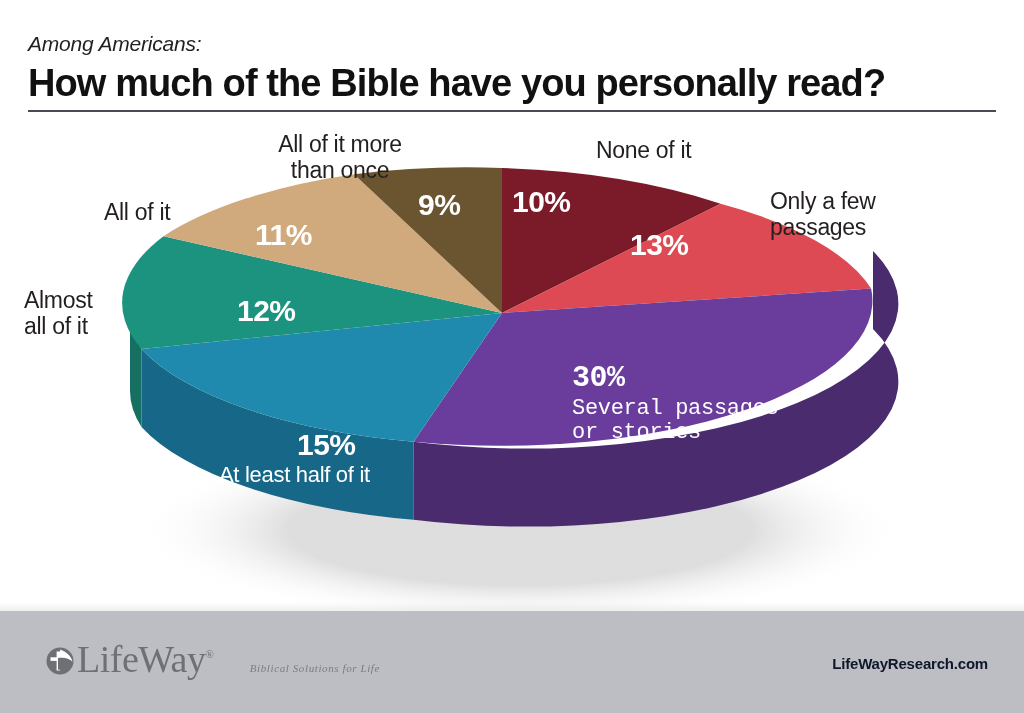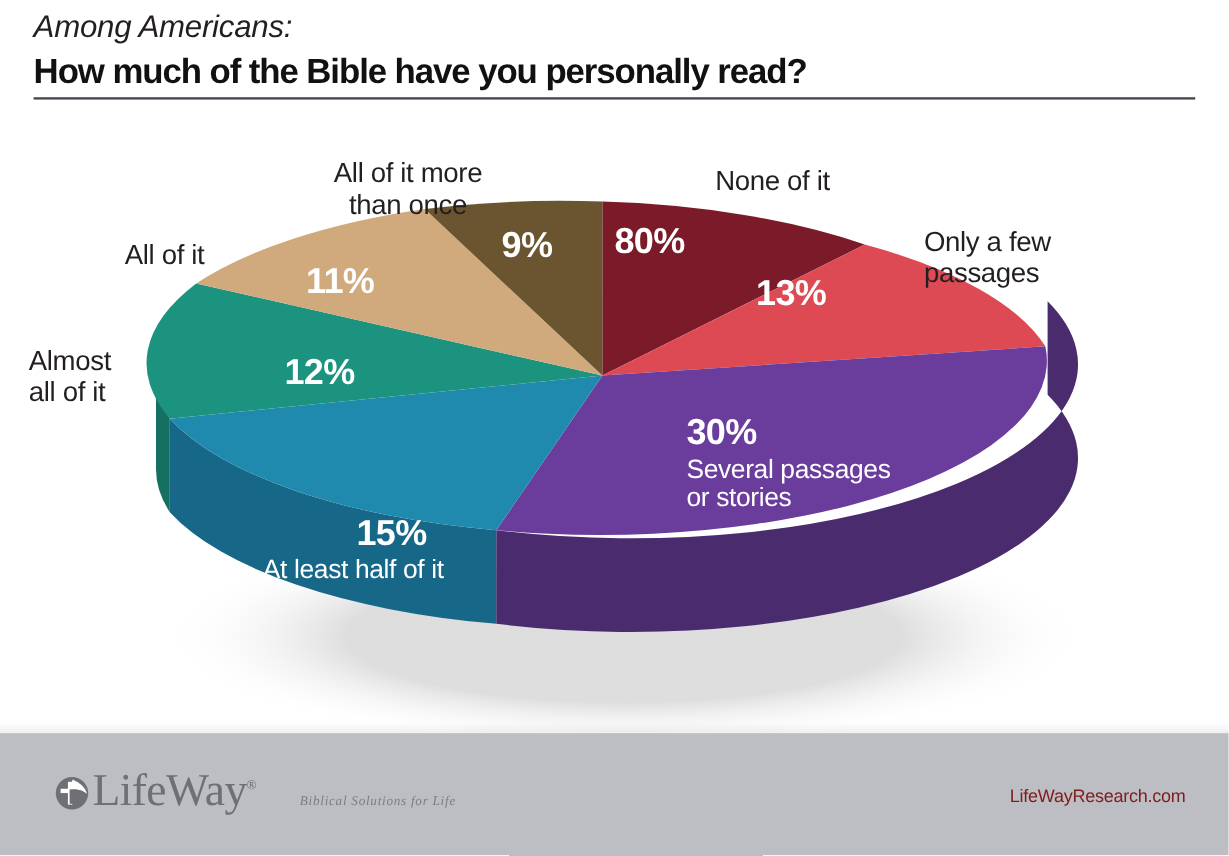--- a/index.html
+++ b/index.html
@@ -21,29 +21,30 @@
   
   #header {
     position: absolute;
     left: 28px;
     top: 8px;
     width: 968px;
   }
   #kicker {
     font-family: "Liberation Sans", sans-serif;
     font-style: italic;
-    font-size: 26px;
+    font-size: 21px;
     color: #231f20;
     letter-spacing: -0.2px;
     line-height: 1.1;
+    margin-top: 24px;
   }
   #title {
     font-family: "Liberation Sans", sans-serif;
     font-weight: bold;
-    font-size: 29px;
+    font-size: 38px;
     color: #111111;
     letter-spacing: -0.9px;
     line-height: 1.15;
     margin-top: 7px;
     white-space: nowrap;
   }
   #title-rule {
     margin-top: 4px;
     width: 968px;
     height: 2px;
@@ -98,21 +99,21 @@
   }
   .slice-label .sub {
     display: block;
     font-size: 22px;
     letter-spacing: -0.3px;
     white-space: pre-line;
     margin-top: 1px;
   }
   #lbl-none      { left: 512px; top: 85px;  }
   #lbl-few       { left: 630px; top: 128px; }
-  #lbl-several   { left: 572px; top: 244px; }
+  #lbl-several   { left: 572px; top: 262px; font-family: Liberation Mono, monospace; }
   #lbl-half      { left: 297px; top: 283px; margin-top: 45px; }
   #lbl-half .sub { margin-left: -78px; }
   #lbl-almost    { left: 237px; top: 194px; }
   #lbl-all       { left: 255px; top: 118px; }
   #lbl-allmore   { left: 418px; top: 88px;  }
 
   
   #footer {
     position: absolute;
     left: 0;
@@ -156,23 +157,23 @@
     color: #7b7d83;
     letter-spacing: 0.6px;
     margin-top: 2px;
     margin-left: 32px;
   }
   #site-url {
     position: absolute;
     right: 36px;
     top: 44px;
     font-family: "Liberation Sans", sans-serif;
-    font-weight: normal;
+    font-weight: bold;
     font-size: 15px;
-    color: #7f1d1d;
+    color: #0f172a;
     letter-spacing: -0.2px;
   }
 </style>
 </head>
 <body>
 
 <div id="page">
 
   <div id="header">
     <div id="kicker">Among Americans:</div>
@@ -222,21 +223,21 @@
     <div class="callout left" id="callout-none">None of it</div>
     <div class="callout left" id="callout-fewsent">Only a few
 passages</div>
     <div class="callout center" id="callout-allmore">All of it more
 than once</div>
     <div class="callout left" id="callout-allofit">All of it</div>
     <div class="callout left" id="callout-almost-all" style="left:24px; top:187px; width:142px;">Almost
 all of it</div>
 
     <div class="slice-label" id="lbl-none">
-      <span class="pct">80%</span>
+      <span class="pct">10%</span>
     </div>
     <div class="slice-label" id="lbl-few">
       <span class="pct">13%</span>
     </div>
     <div class="slice-label" id="lbl-several">
       <span class="pct">30%</span>
       <span class="sub">Several passages
 or stories</span>
     </div>
     <div class="slice-label" id="lbl-half">

